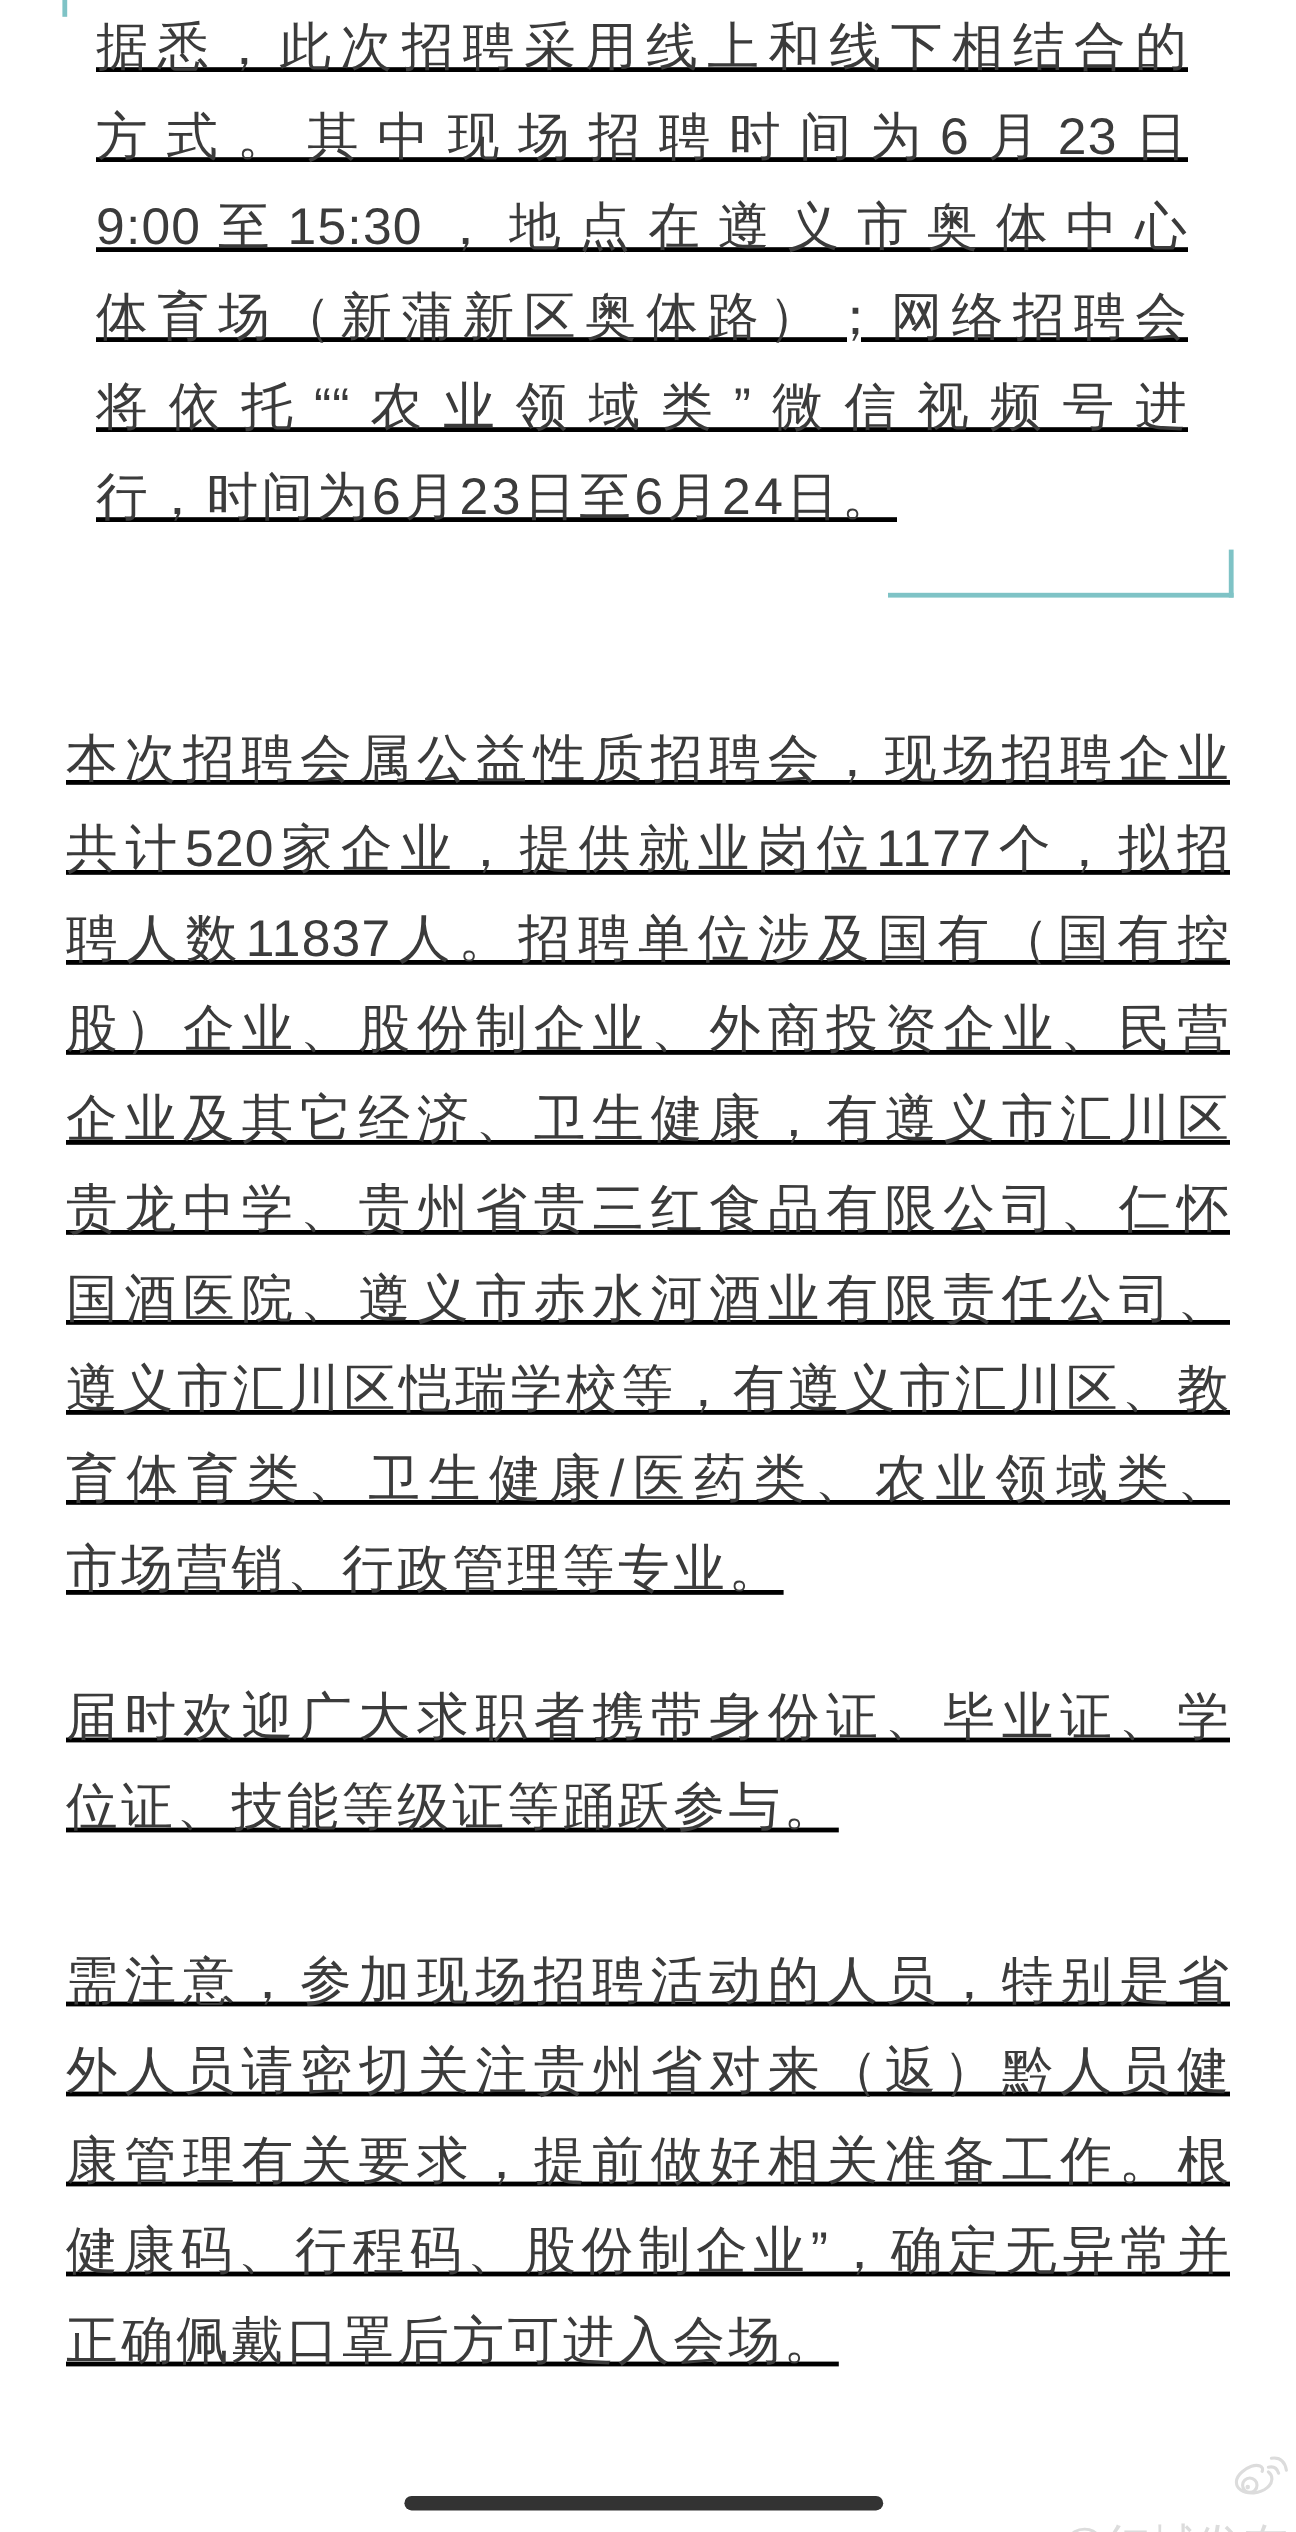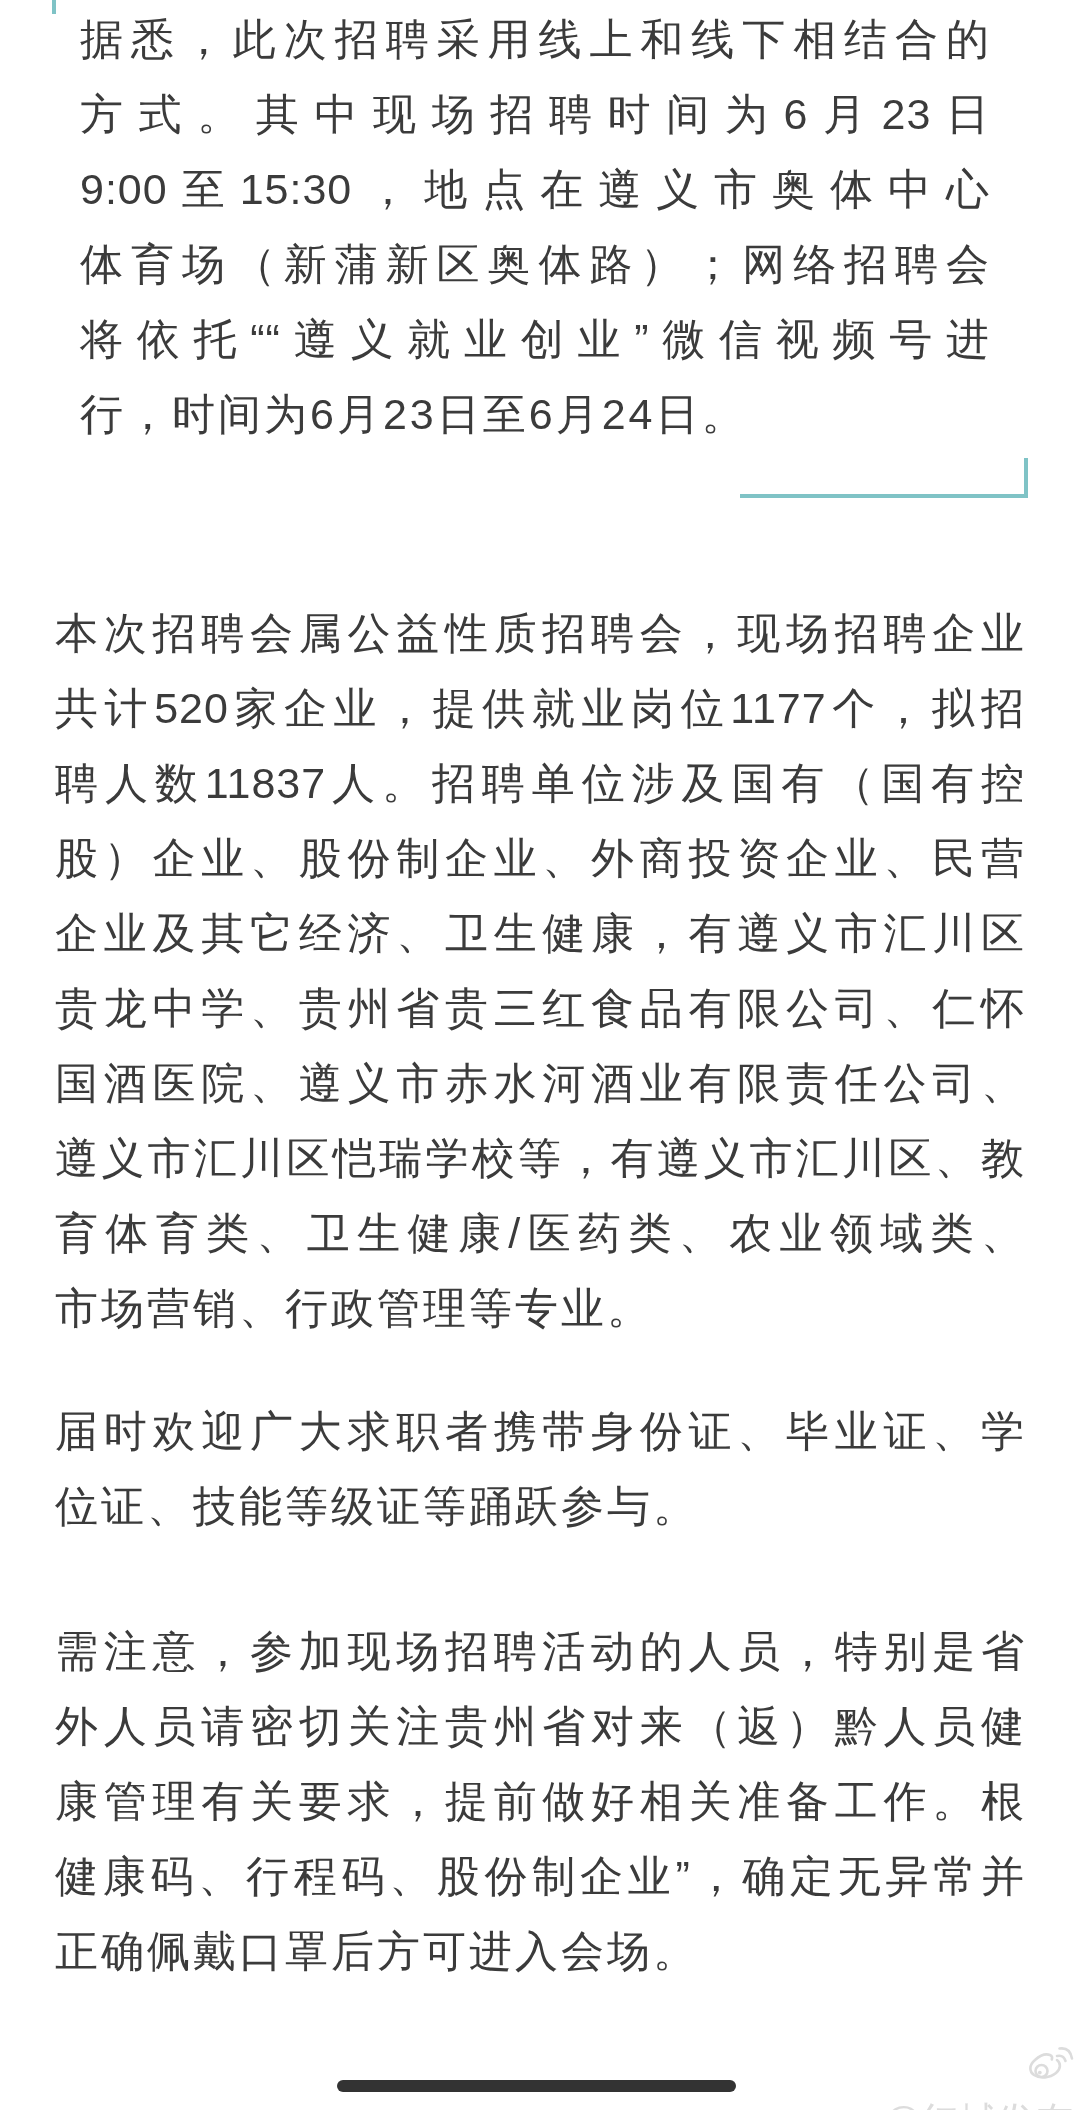--- a/index.html
+++ b/index.html
@@ -10,21 +10,21 @@
   }
   .screen {
     position: relative;
     width: 1080px;
     height: 2110px;
     margin: 0 auto;
     background: #ffffff;
     overflow: hidden;
   }
   
-  .para { padding: 0; margin: 0; }
+  .para { padding: 0; margin: 0; text-decoration: underline; }
   .line {
     font-size: 43px;
     line-height: 75px;
     color: #3b3b3b;
     letter-spacing: 1px;
     text-align: justify;
     text-align-last: justify;
     white-space: normal;
   }
   .line.last {
@@ -94,21 +94,21 @@
 
 <div class="screen">
 
   <span class="corner-tl"></span>
 
   <div class="para para-quote">
     <div class="line">据悉，此次招聘采用线上和线下相结合的</div>
     <div class="line">方式。其中现场招聘时间为6月23日</div>
     <div class="line">9:00至15:30，地点在遵义市奥体中心</div>
     <div class="line">体育场（新蒲新区奥体路）；网络招聘会</div>
-    <div class="line">将依托““遵义就业创业”微信视频号进</div>
+    <div class="line">将依托““农业领域类”微信视频号进</div>
     <div class="line last">行，时间为6月23日至6月24日。</div>
   </div>
 
   <span class="corner-br"></span>
 
   <div class="para para-body para-2">
     <div class="line">本次招聘会属公益性质招聘会，现场招聘企业</div>
     <div class="line">共计520家企业，提供就业岗位1177个，拟招</div>
     <div class="line">聘人数11837人。招聘单位涉及国有（国有控</div>
     <div class="line">股）企业、股份制企业、外商投资企业、民营</div>

